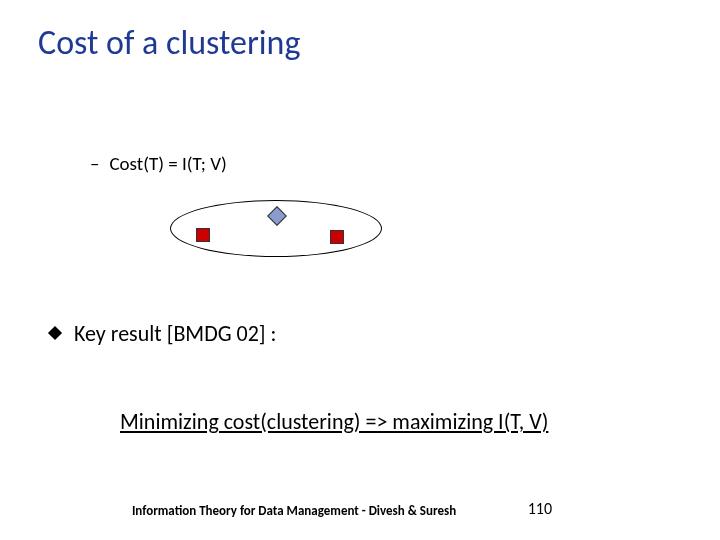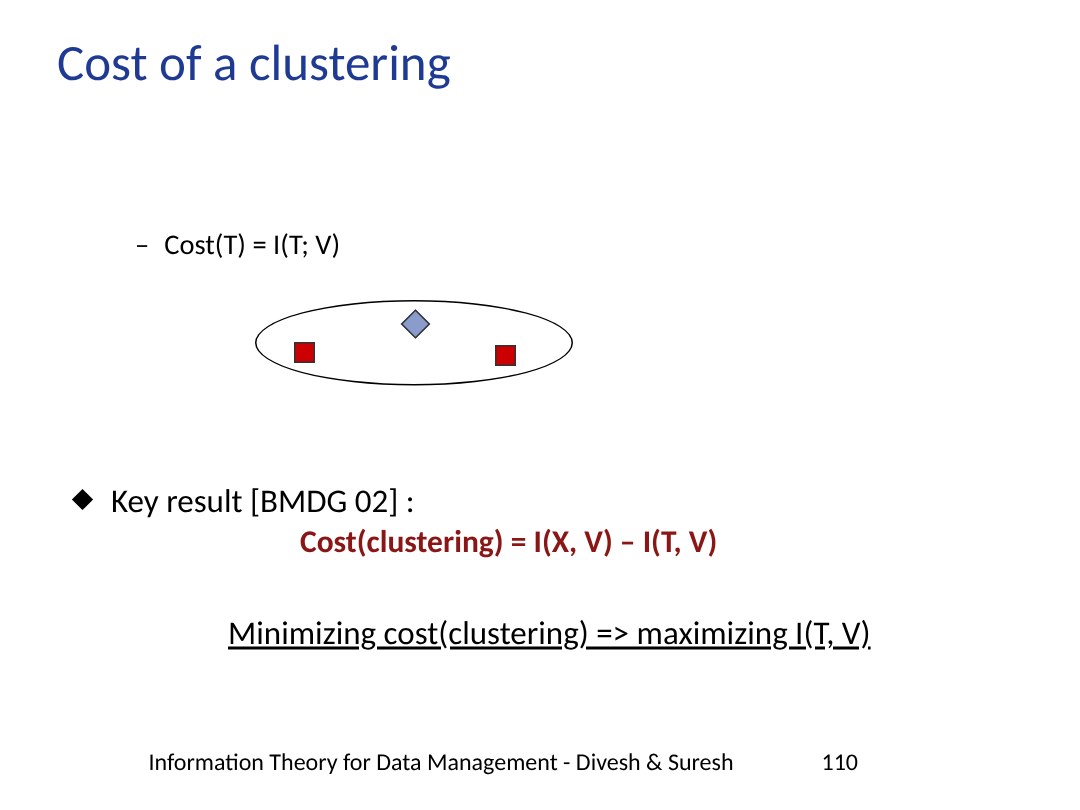--- a/index.html
+++ b/index.html
@@ -92,36 +92,35 @@
     font-weight: 700;
     color: #8a1616;
   }
   .minimizing {
     position: absolute;
     left: 120px;
     font-family: "Gill Sans MT", "Gill Sans", Calibri, sans-serif;
     font-size: 22px;
     color: #000;
     text-decoration: underline;
-    margin-left: 32px;
   }
   .footer {
     position: absolute;
     left: 0;
     right: 0;
     bottom: 22px;
     text-align: center;
     font-family: Calibri, Arial, sans-serif;
-    font-size: 16px;
-    font-weight: 400;
+    font-size: 13px;
+    font-weight: 700;
     color: #000;
   }
   .pagenum {
     position: absolute;
-    right: 16px;
+    right: 36px;
     bottom: 22px;
     font-family: Calibri, Arial, sans-serif;
     font-size: 16px;
     color: #000;
   }
 </style>
 </head>
 <body>
 
 <div class="slide">
@@ -137,20 +136,19 @@
     <div class="oval"></div>
     <div class="square" style="left:26px; top:28px;"></div>
     <div class="diamond-fig" style="left:100px; top:9px;"></div>
     <div class="square" style="left:160px; top:30px;"></div>
   </div>
 
   <div class="bullet" style="top:320px;">
     <span class="diamond"></span><span>Key result [BMDG 02] :</span>
   </div>
 
-  <div class="formula" style="top:348px;">Cost(clustering) = I(X, V) – I(T, V)</div>
 
   <div class="minimizing" style="top:408px;">Minimizing cost(clustering) =&gt; maximizing I(T, V)</div>
 
   <div class="footer">Information Theory for Data Management - Divesh &amp; Suresh</div>
   <div class="pagenum">110</div>
 
 </div>
 
 </body></html>

